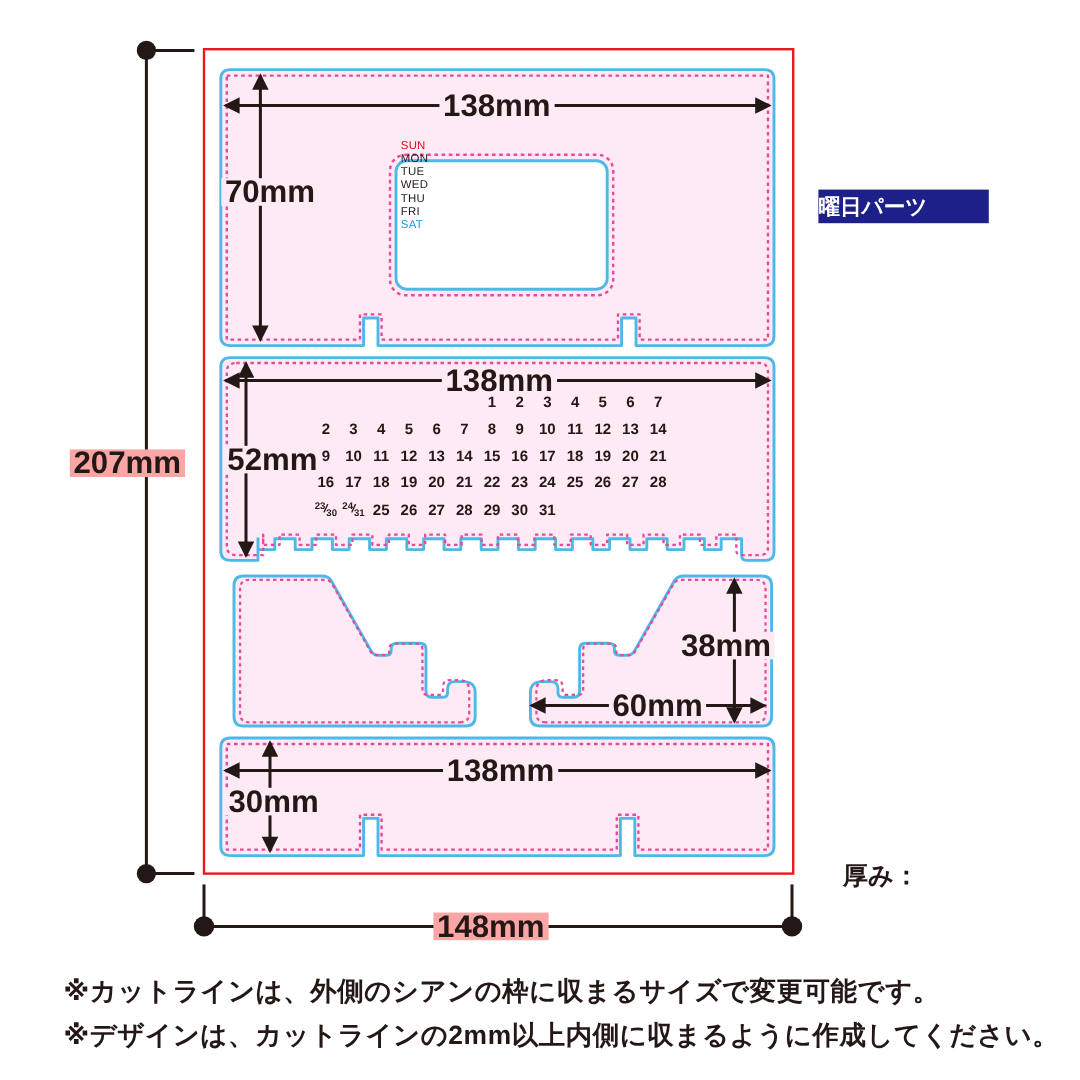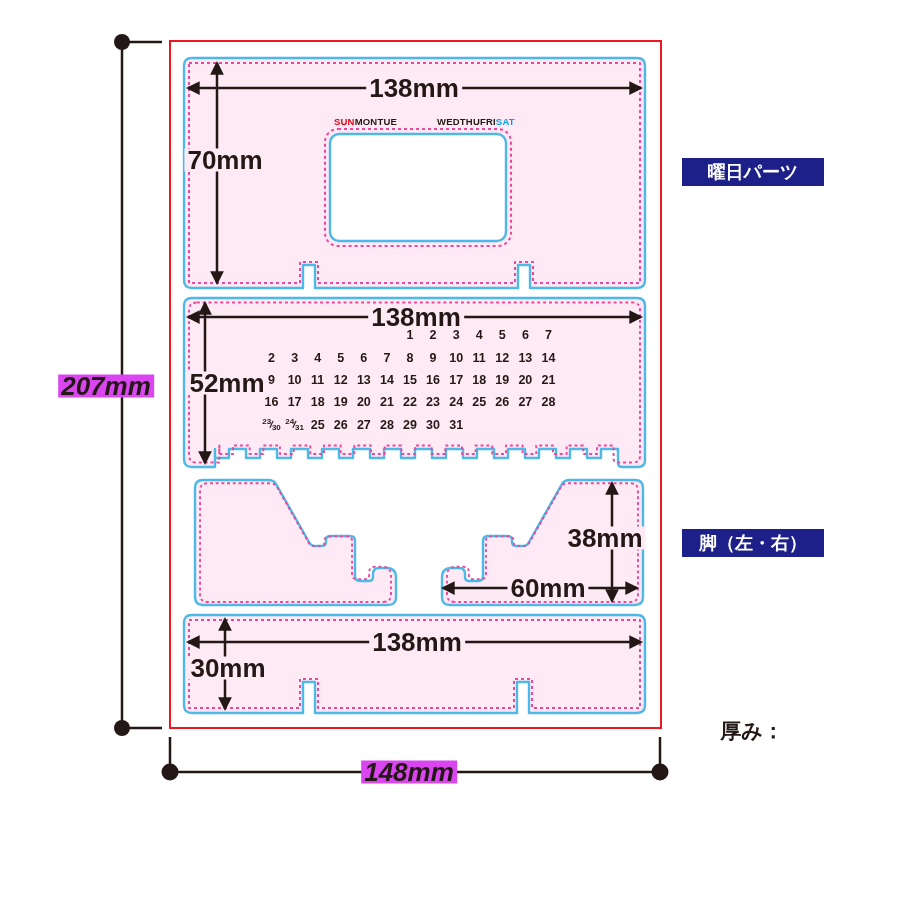--- a/index.html
+++ b/index.html
@@ -17,38 +17,38 @@
   .cut{fill:var(--part-fill);stroke:var(--cut-line);stroke-width:2.4;stroke-linejoin:round;}
   .design{fill:none;stroke:var(--design-line);stroke-width:2;stroke-dasharray:3 3;stroke-linejoin:round;}
   .win-cut{fill:#fff;stroke:var(--cut-line);stroke-width:2.4;}
   
   #dims{left:0;top:0;pointer-events:none;}
   .dimline{stroke:var(--ink);stroke-width:2.5;}
   .dot{fill:var(--ink);}
   
   .lbl{position:absolute;transform:translate(-50%,-50%);font-size:26px;font-weight:bold;
        color:var(--ink);white-space:nowrap;padding:0 3px;line-height:23px;}
-  .bg-white{background:#d946ef;font-style:italic;}
+  .bg-white{background:#fca5a5;}
   .bg-part{background:var(--part-fill);}
   
   .tag{position:absolute;left:682px;width:142px;height:28px;background:var(--label-bg);
-       color:#fff;font-size:18px;font-weight:bold;text-align:center;line-height:28px;white-space:nowrap;}
+       color:#fff;font-size:18px;font-weight:bold;line-height:28px;white-space:nowrap;}
   
   #weekday-row{left:334px;top:116px;width:168px;display:flex;justify-content:space-between;
-       font-size:9.5px;font-weight:bold;letter-spacing:.2px;color:var(--ink);}
+       font-size:9.5px;font-weight:normal;letter-spacing:.2px;color:var(--ink);flex-direction:column;}
   
   #calendar-grid{left:260px;top:324px;width:300px;height:112px;display:grid;
        grid-template-columns:repeat(13,1fr);grid-template-rows:repeat(5,1fr);
        font-size:12.5px;font-weight:bold;color:var(--ink);}
   #calendar-grid .cell{display:flex;align-items:center;justify-content:center;white-space:nowrap;}
   .ft{font-size:8px;position:relative;top:-3px;}
   .fb{font-size:8px;position:relative;top:3px;}
   .fs{font-size:10px;display:inline-block;transform:rotate(14deg);margin:0 -1px;}
   
-  #thickness{left:669px;top:717px;width:166px;text-align:center;font-size:21px;
+  #thickness{left:651px;top:717px;width:166px;text-align:center;font-size:21px;
        font-weight:bold;line-height:27px;color:var(--ink);}
   #footnotes{left:53px;top:807px;font-size:22px;font-weight:bold;line-height:37px;
        color:var(--ink);letter-spacing:.5px;white-space:nowrap;}
 </style>
 </head>
 <body>
 
 <div id="canvas">
 
   <div class="abs" id="sheet-frame"></div>
@@ -87,21 +87,21 @@
 
   <svg class="abs" style="left:184px;top:615px" width="461" height="98" viewBox="0 0 461 98">
     <path class="cut" d="M8 0 H453 Q461 0 461 8 V90 Q461 98 453 98 H345 V67 H333 V98 H131 V67 H119 V98 H8 Q0 98 0 90 V8 Q0 0 8 0 Z"></path>
     <path class="design" d="M5 5 H456 V93 H348 V64 H330 V93 H134 V64 H116 V93 H5 Z"></path>
   </svg>
 
   <div class="abs" id="weekday-row">
       <span style="color: rgb(230, 0, 18);">SUN</span>
       <span style="color: rgb(35, 24, 21);">MON</span>
       <span style="color: rgb(35, 24, 21);">TUE</span>
-      <span style="color: rgb(35, 24, 21); margin-left: 40px;">WED</span>
+      <span style="color: rgb(35, 24, 21);">WED</span>
       <span style="color: rgb(35, 24, 21);">THU</span>
       <span style="color: rgb(35, 24, 21);">FRI</span>
       <span style="color: rgb(0, 160, 233);">SAT</span>
     </div>
 
   <div class="abs" id="calendar-grid">
       <span class="cell"></span>
       <span class="cell"></span>
       <span class="cell"></span>
       <span class="cell"></span>
@@ -207,20 +207,23 @@
   <div class="lbl bg-part" style="left:414px;top:88px">138mm</div>
   <div class="lbl bg-part" style="left:225px;top:160px">70mm</div>
   <div class="lbl bg-part" style="left:416px;top:317px">138mm</div>
   <div class="lbl bg-part" style="left:227px;top:383px">52mm</div>
   <div class="lbl bg-part" style="left:605px;top:538px">38mm</div>
   <div class="lbl bg-part" style="left:548px;top:588px">60mm</div>
   <div class="lbl bg-part" style="left:417px;top:642px">138mm</div>
   <div class="lbl bg-part" style="left:228px;top:668px">30mm</div>
 
   <div class="tag" style="top:158px">曜日パーツ</div>
-  <div class="tag" style="top:529px">脚（左・右）</div>
 
   <div class="abs" id="thickness">
     <div>厚み：</div>
   </div>
 
+  <div class="abs" id="footnotes">
+    <div>※カットラインは、外側のシアンの枠に収まるサイズで変更可能です。</div>
+    <div>※デザインは、カットラインの2mm以上内側に収まるように作成してください。</div>
+  </div>
 
 </div>
 
 </body></html>

